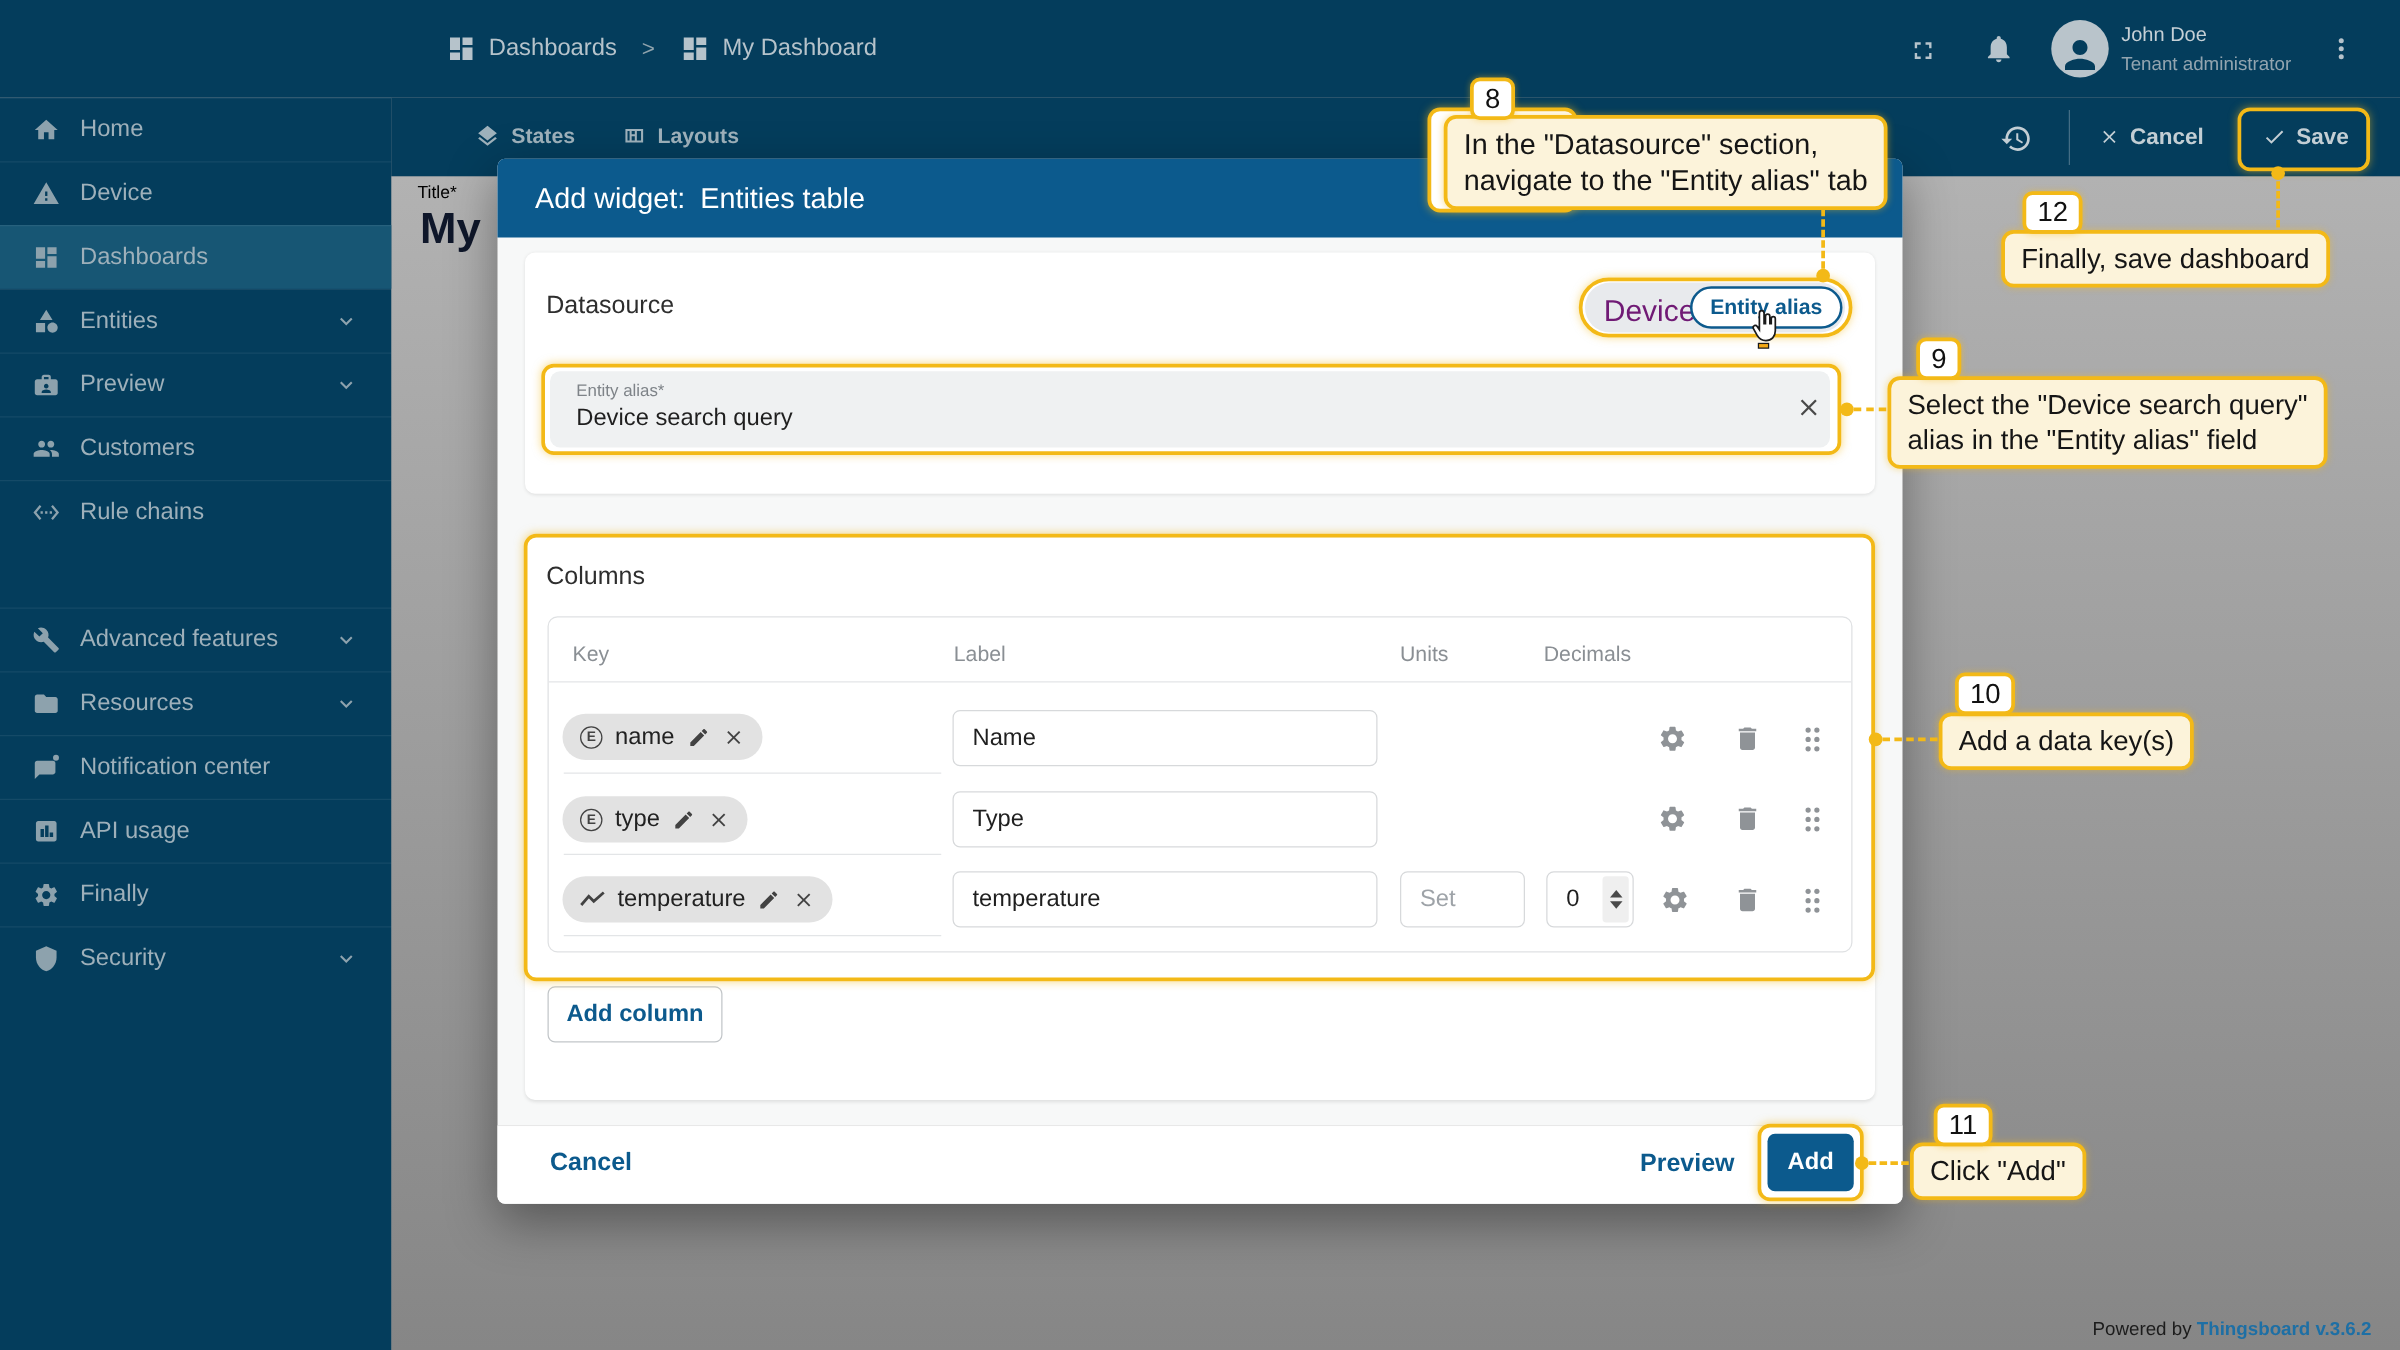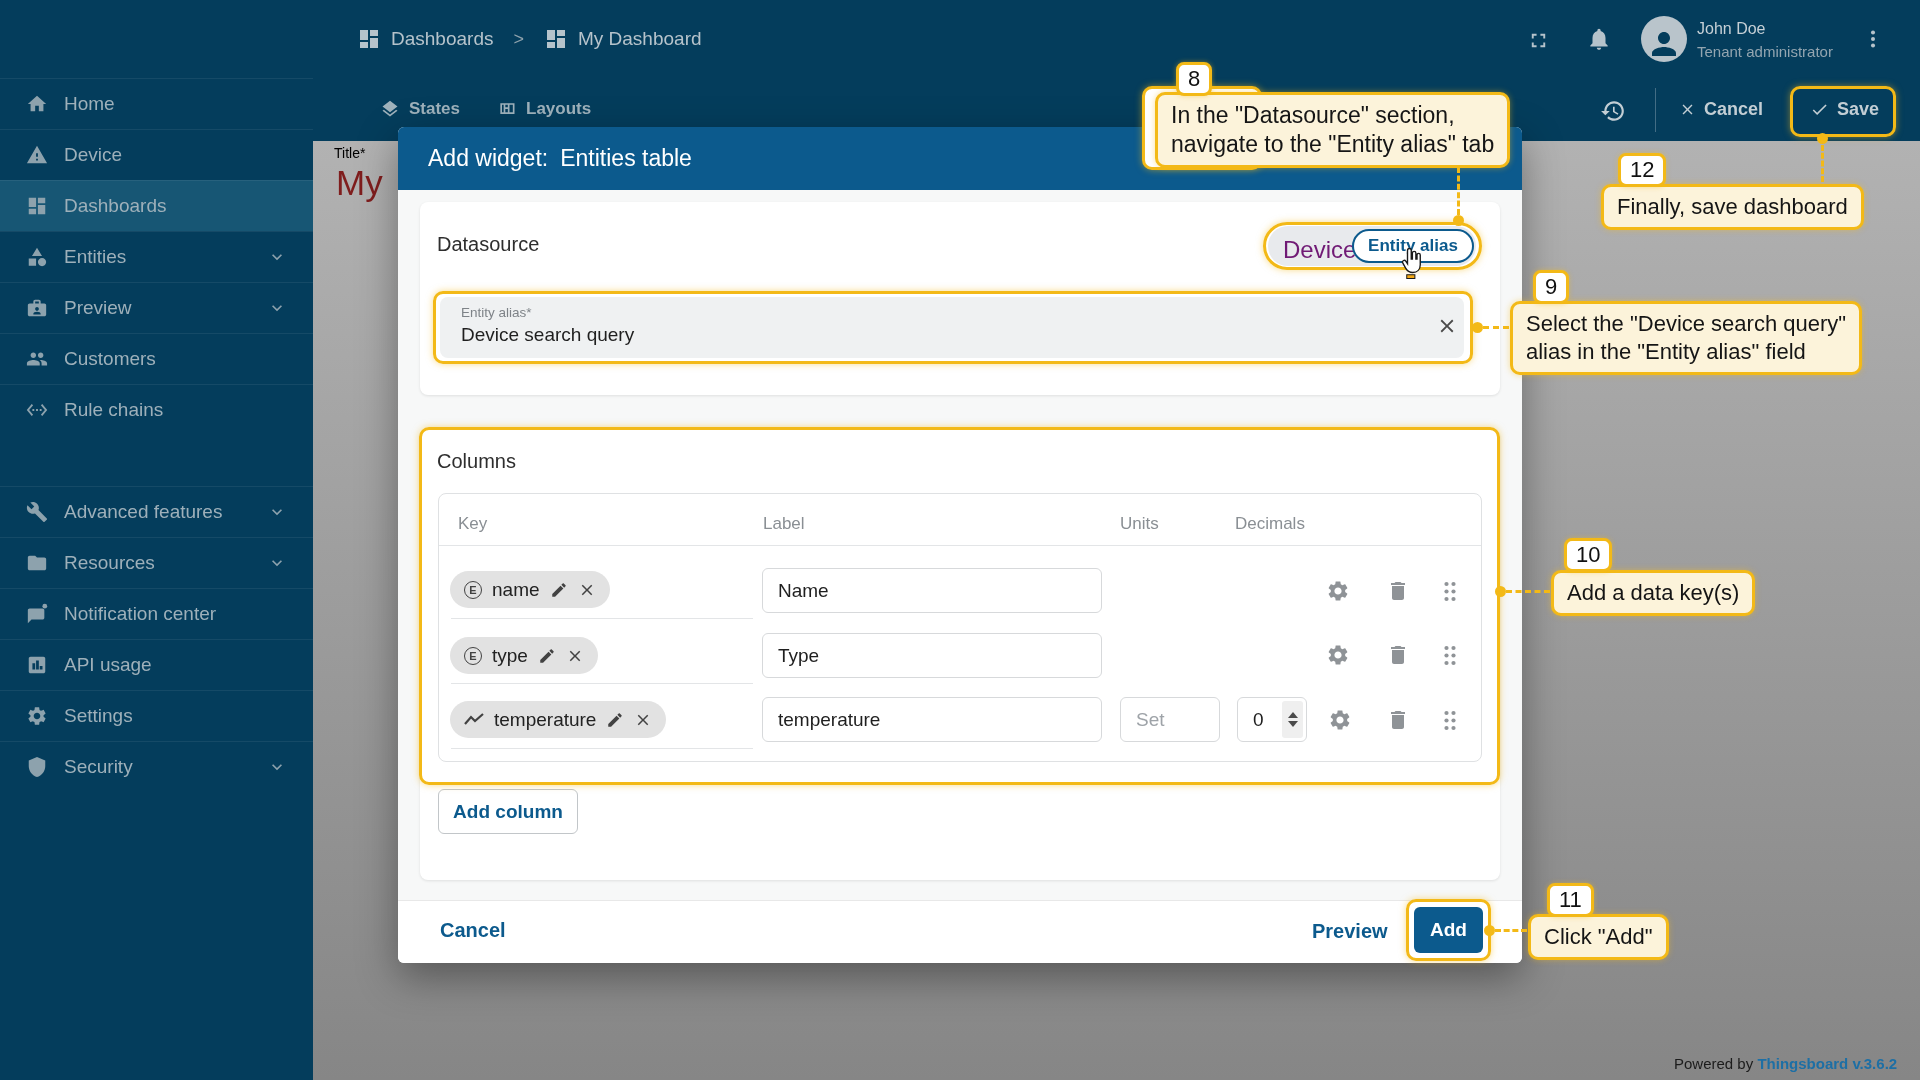--- a/index.html
+++ b/index.html
@@ -34,21 +34,21 @@
   .sidebar{left:0;top:78px;width:313px;height:1002px;background:var(--navy);z-index:6}
   .side-item{position:absolute;left:0;width:313px;height:51px;display:flex;align-items:center;padding-left:26px;gap:16px;
     color:var(--side-text);font-size:19px;border-top:1px solid rgba(255,255,255,.07);cursor:pointer}
   .side-item .si{color:var(--side-icon)}
   .side-item.active{background:var(--navy-active)}
   .side-chev{position:absolute;right:26px;color:var(--side-icon)}
 
   
   .content{left:313px;top:141px;width:1607px;height:939px;background:linear-gradient(180deg,#b2b2b2,#868686);z-index:1}
   .bg-title-label{left:334px;top:145px;font-size:14px;color:#000000;z-index:2}
-  .bg-title-value{left:336px;top:163px;font-size:35px;font-weight:400;color:#7f1d1d;z-index:2}
+  .bg-title-value{left:336px;top:163px;font-size:35px;font-weight:700;color:#0f172a;z-index:2}
   .powered{left:1674px;top:1055px;font-size:15px;color:#1c1c1c;z-index:2}
   .powered b{color:#1d6fa5}
 
   
   .modal{left:398px;top:127px;width:1124px;height:836px;background:#f7f8f8;border-radius:6px;
     box-shadow:0 14px 40px rgba(0,0,0,.38);z-index:20}
   .modal-head{left:398px;top:127px;width:1124px;height:63px;background:var(--primary);border-radius:6px 6px 0 0;
     display:flex;align-items:center;padding-left:30px;gap:12px;color:#fff;font-size:23px;font-weight:500;z-index:21}
   .card{background:#fff;border-radius:8px;box-shadow:0 1px 3px rgba(0,0,0,.10);z-index:21}
   .sec-head{font-size:20px;font-weight:500;color:#2e2e2e;z-index:22}
@@ -267,21 +267,21 @@
   <div class="side-item" style="top:639px;z-index:7">
     <svg class="si" width="22" height="22" viewBox="0 0 24 24" fill="currentColor">
         <path d="M19 3H5c-1.1 0-2 .9-2 2v14c0 1.1.9 2 2 2h14c1.1 0 2-.9 2-2V5c0-1.1-.9-2-2-2zm-9 14H7v-7h3v7zm4 0h-3V7h3v10zm4 0h-3v-4h3v4z"></path>
       </svg>
     <span>API usage</span>
   </div>
   <div class="side-item" style="top:690px;z-index:7">
     <svg class="si" width="22" height="22" viewBox="0 0 24 24" fill="currentColor">
         <path d="M19.14 12.94c.04-.3.06-.61.06-.94 0-.32-.02-.64-.07-.94l2.03-1.58c.18-.14.23-.41.12-.61l-1.92-3.32c-.12-.22-.37-.29-.59-.22l-2.39.96c-.5-.38-1.03-.7-1.62-.94l-.36-2.54c-.04-.24-.24-.41-.48-.41h-3.84c-.24 0-.43.17-.47.41l-.36 2.54c-.59.24-1.13.57-1.62.94l-2.39-.96c-.22-.08-.47 0-.59.22L2.74 8.87c-.12.21-.08.47.12.61l2.03 1.58c-.05.3-.09.63-.09.94s.02.64.07.94l-2.03 1.58c-.18.14-.23.41-.12.61l1.92 3.32c.12.22.37.29.59.22l2.39-.96c.5.38 1.03.7 1.62.94l.36 2.54c.05.24.24.41.48.41h3.84c.24 0 .44-.17.47-.41l.36-2.54c.59-.24 1.13-.56 1.62-.94l2.39.96c.22.08.47 0 .59-.22l1.92-3.32c.12-.22.07-.47-.12-.61l-2.01-1.58zM12 15.6c-1.98 0-3.6-1.62-3.6-3.6s1.62-3.6 3.6-3.6 3.6 1.62 3.6 3.6-1.62 3.6-3.6 3.6z"></path>
       </svg>
-    <span>Settings</span>
+    <span>Finally</span>
   </div>
   <div class="side-item" style="top:741px;z-index:7">
     <svg class="si" width="22" height="22" viewBox="0 0 24 24" fill="currentColor">
         <path d="M12 1L3 5v6c0 5.55 3.84 10.74 9 12 5.16-1.26 9-6.45 9-12V5l-9-4z"></path>
       </svg>
     <span>Security</span>
     <svg class="side-chev" width="20" height="20" viewBox="0 0 24 24" fill="currentColor">
         <path d="M7.41 8.59L12 13.17l4.59-4.58L18 10l-6 6-6-6z"></path>
       </svg>
   </div>

